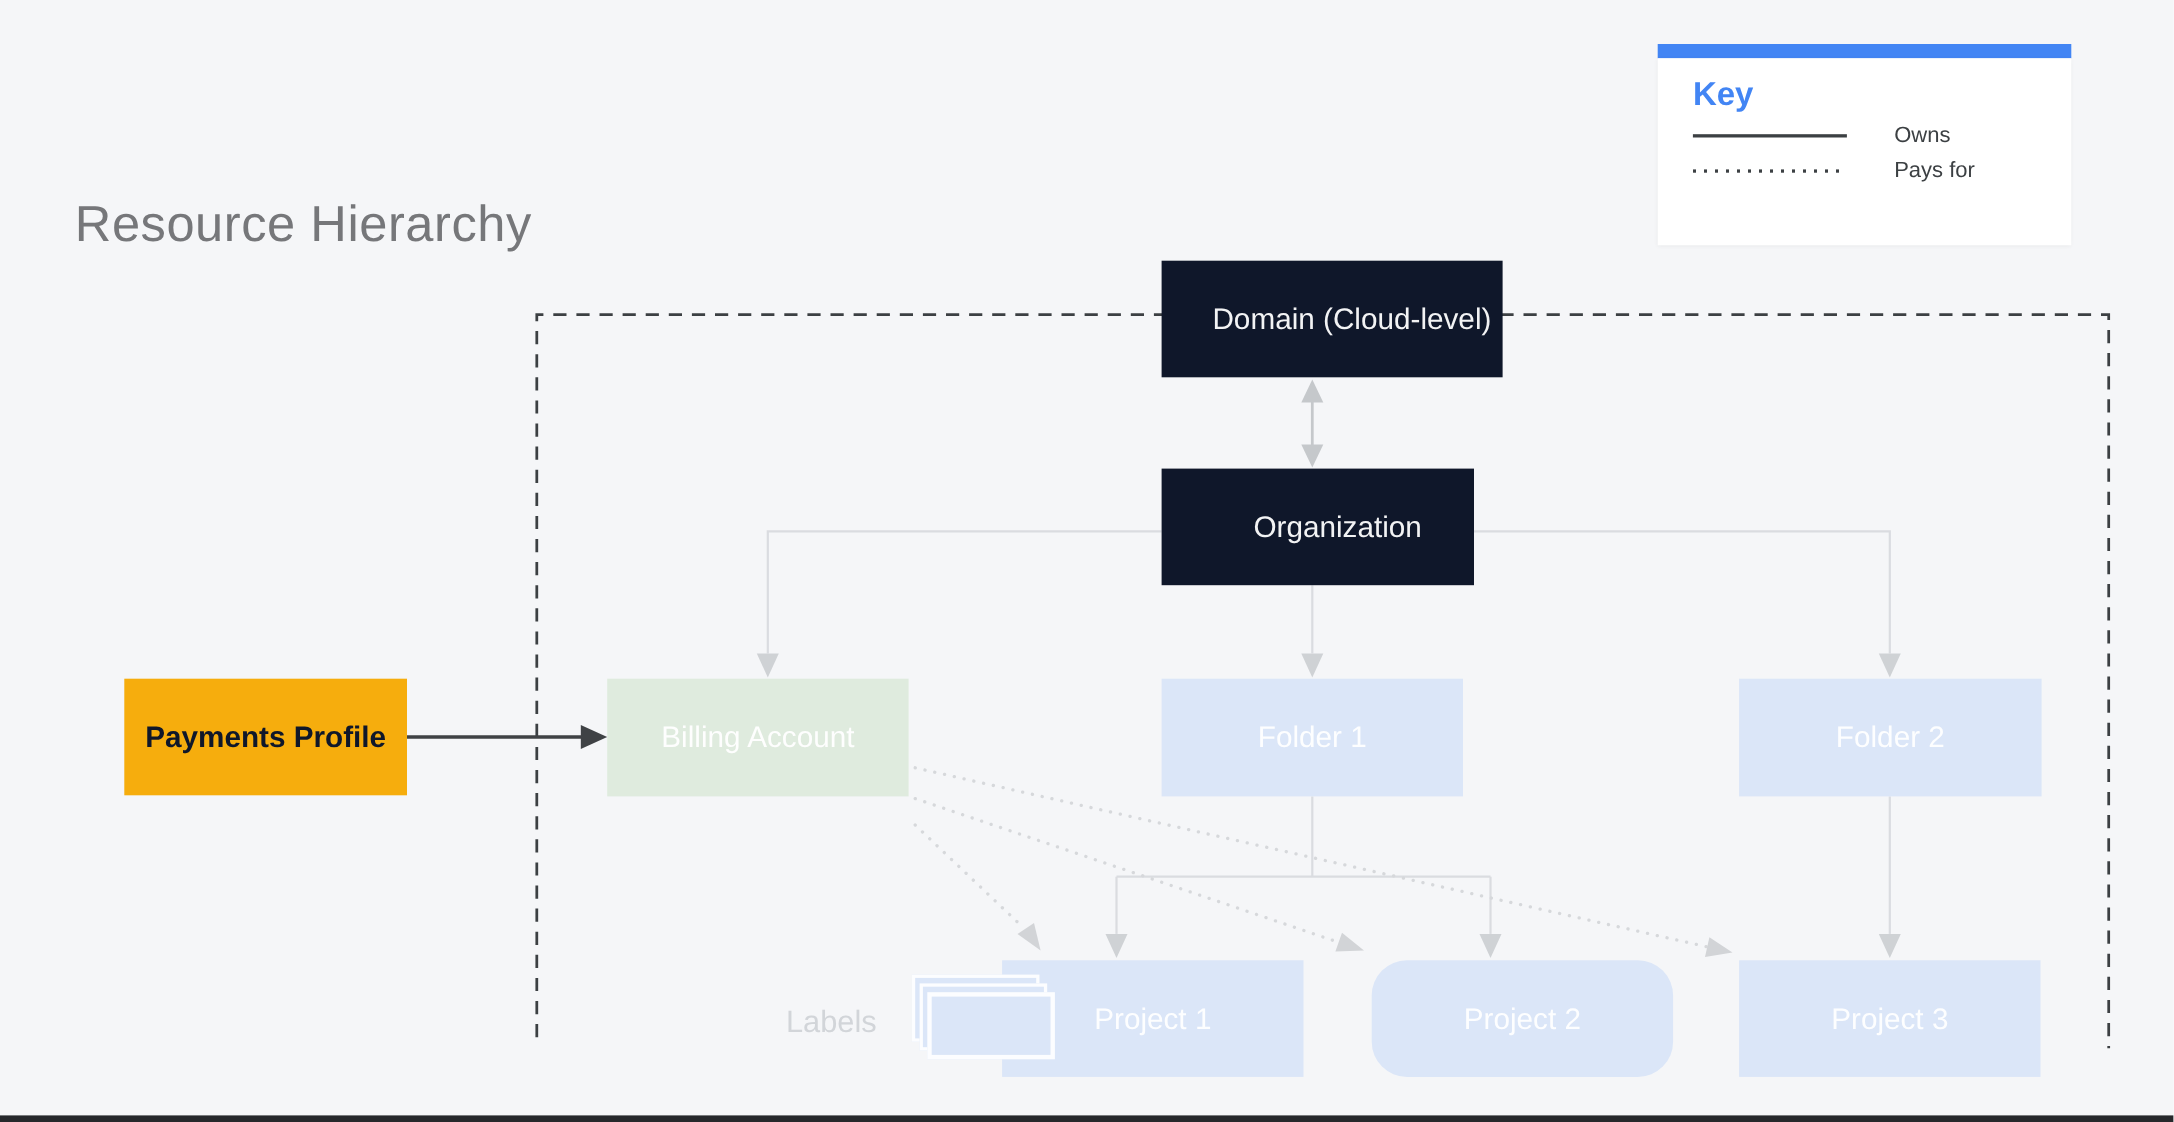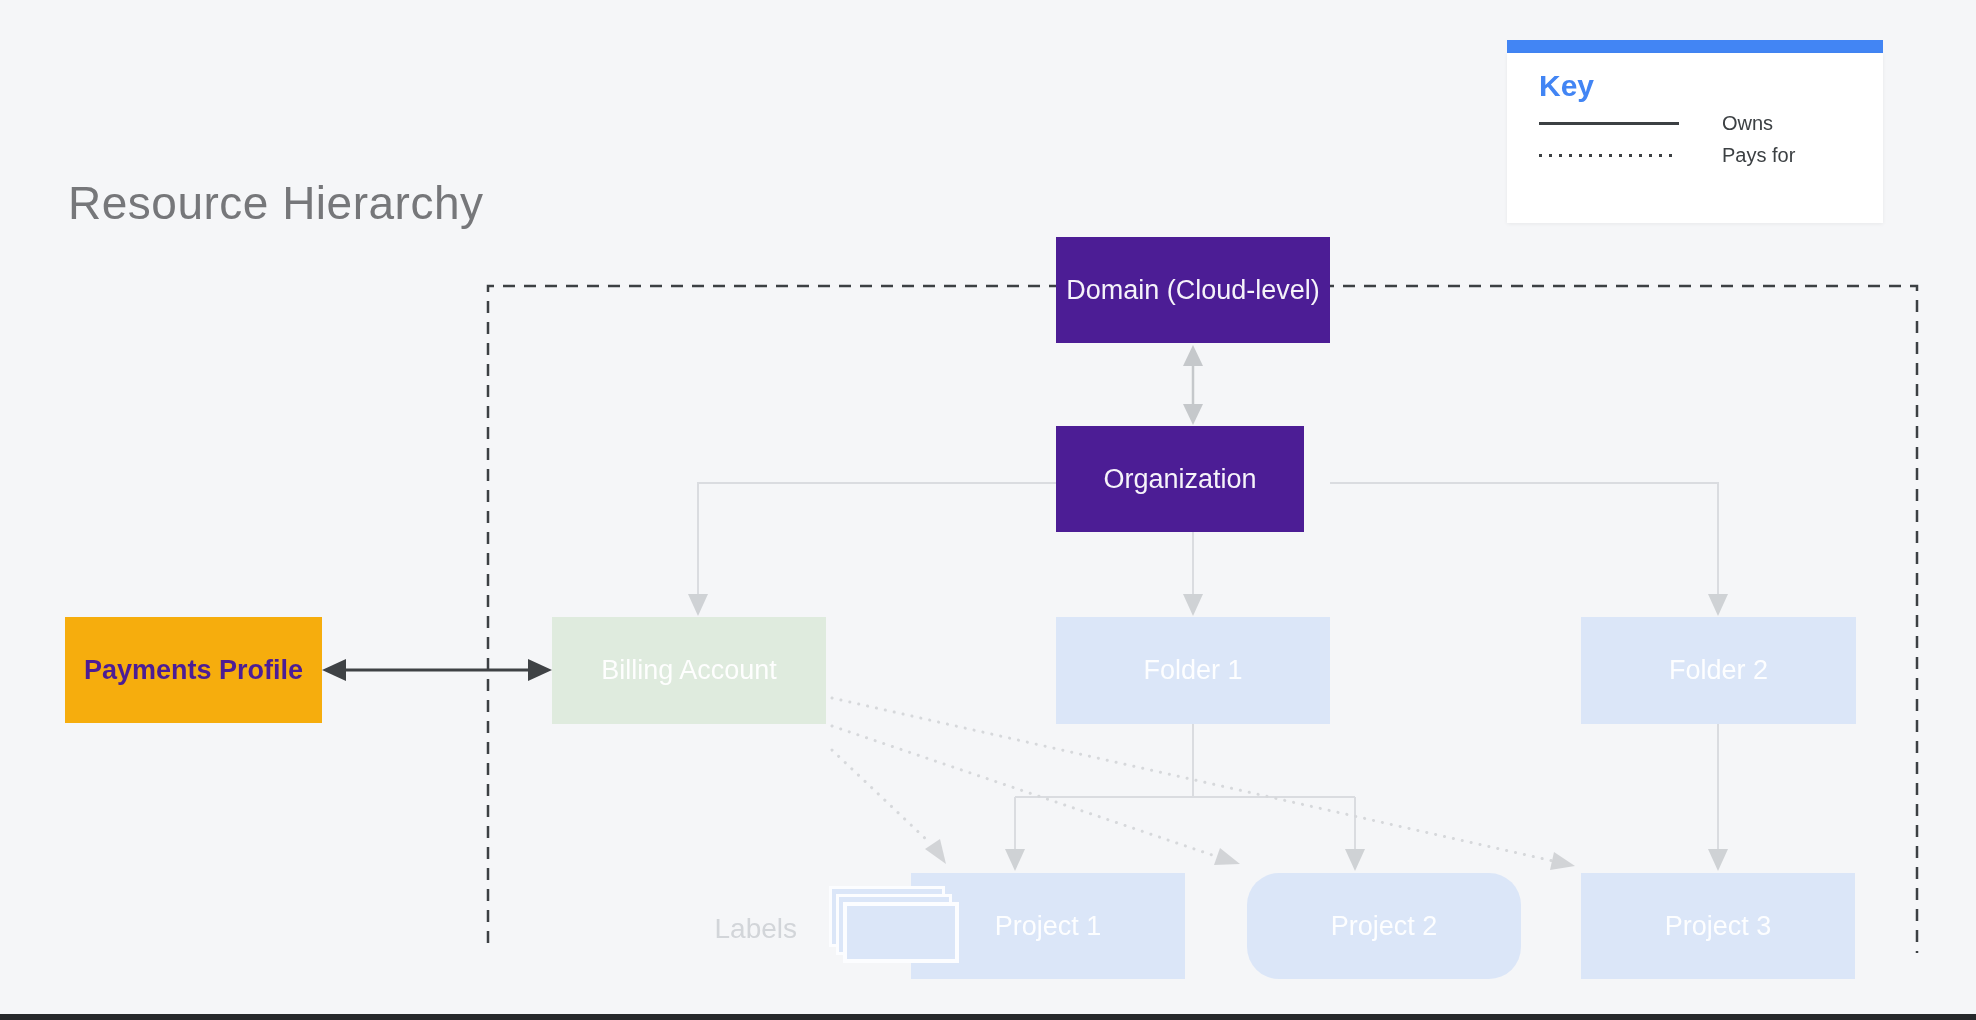--- a/index.html
+++ b/index.html
@@ -22,24 +22,24 @@
   .key-row.r3{top:126px;align-items:flex-start;}
   .key-sample{width:140px;height:3px;flex:0 0 140px;}
   .key-sample.solid{background:#3c4043;}
   .key-sample.dotted{background:repeating-linear-gradient(to right,#3c4043 0 3px,transparent 3px 10px);}
   .key-sample.dashed{background:repeating-linear-gradient(to right,#3c4043 0 12px,transparent 12px 21px);}
   .key-row.r3 .key-sample{margin-top:8px;}
   .key-label{margin-left:43px;font-size:20px;line-height:21px;font-weight:normal;color:#3c4043;max-width:130px;}
 
   
   .node{position:absolute;display:flex;align-items:center;justify-content:center;font-size:27px;color:rgba(255,255,255,.95);}
-  .node.pink{background:#4c1d95;}
+  .node.pink{background:#0f172a;padding-left:36px;}
   .node.green{background:#dfebde;}
   .node.blue{background:#dbe6f8;}
-  .node.yellow{background:#f6ad0d;color:#4c1d95;font-weight:bold;}
+  .node.yellow{background:#f6ad0d;color:#0f172a;font-weight:bold;margin-left:48px;}
   .n-domain{left:1056px;top:237px;width:274px;height:106px;}
   .n-organization{left:1056px;top:426px;width:248px;height:106px;}
   .n-payments{left:65px;top:617px;width:257px;height:106px;}
   .n-billing{left:552px;top:617px;width:274px;height:107px;}
   .n-folder1{left:1056px;top:617px;width:274px;height:107px;}
   .n-folder2{left:1581px;top:617px;width:275px;height:107px;}
   .n-project1{left:911px;top:873px;width:274px;height:106px;}
   .n-project2{left:1247px;top:873px;width:274px;height:106px;border-radius:32px;}
   .n-project3{left:1581px;top:873px;width:274px;height:106px;}
 

